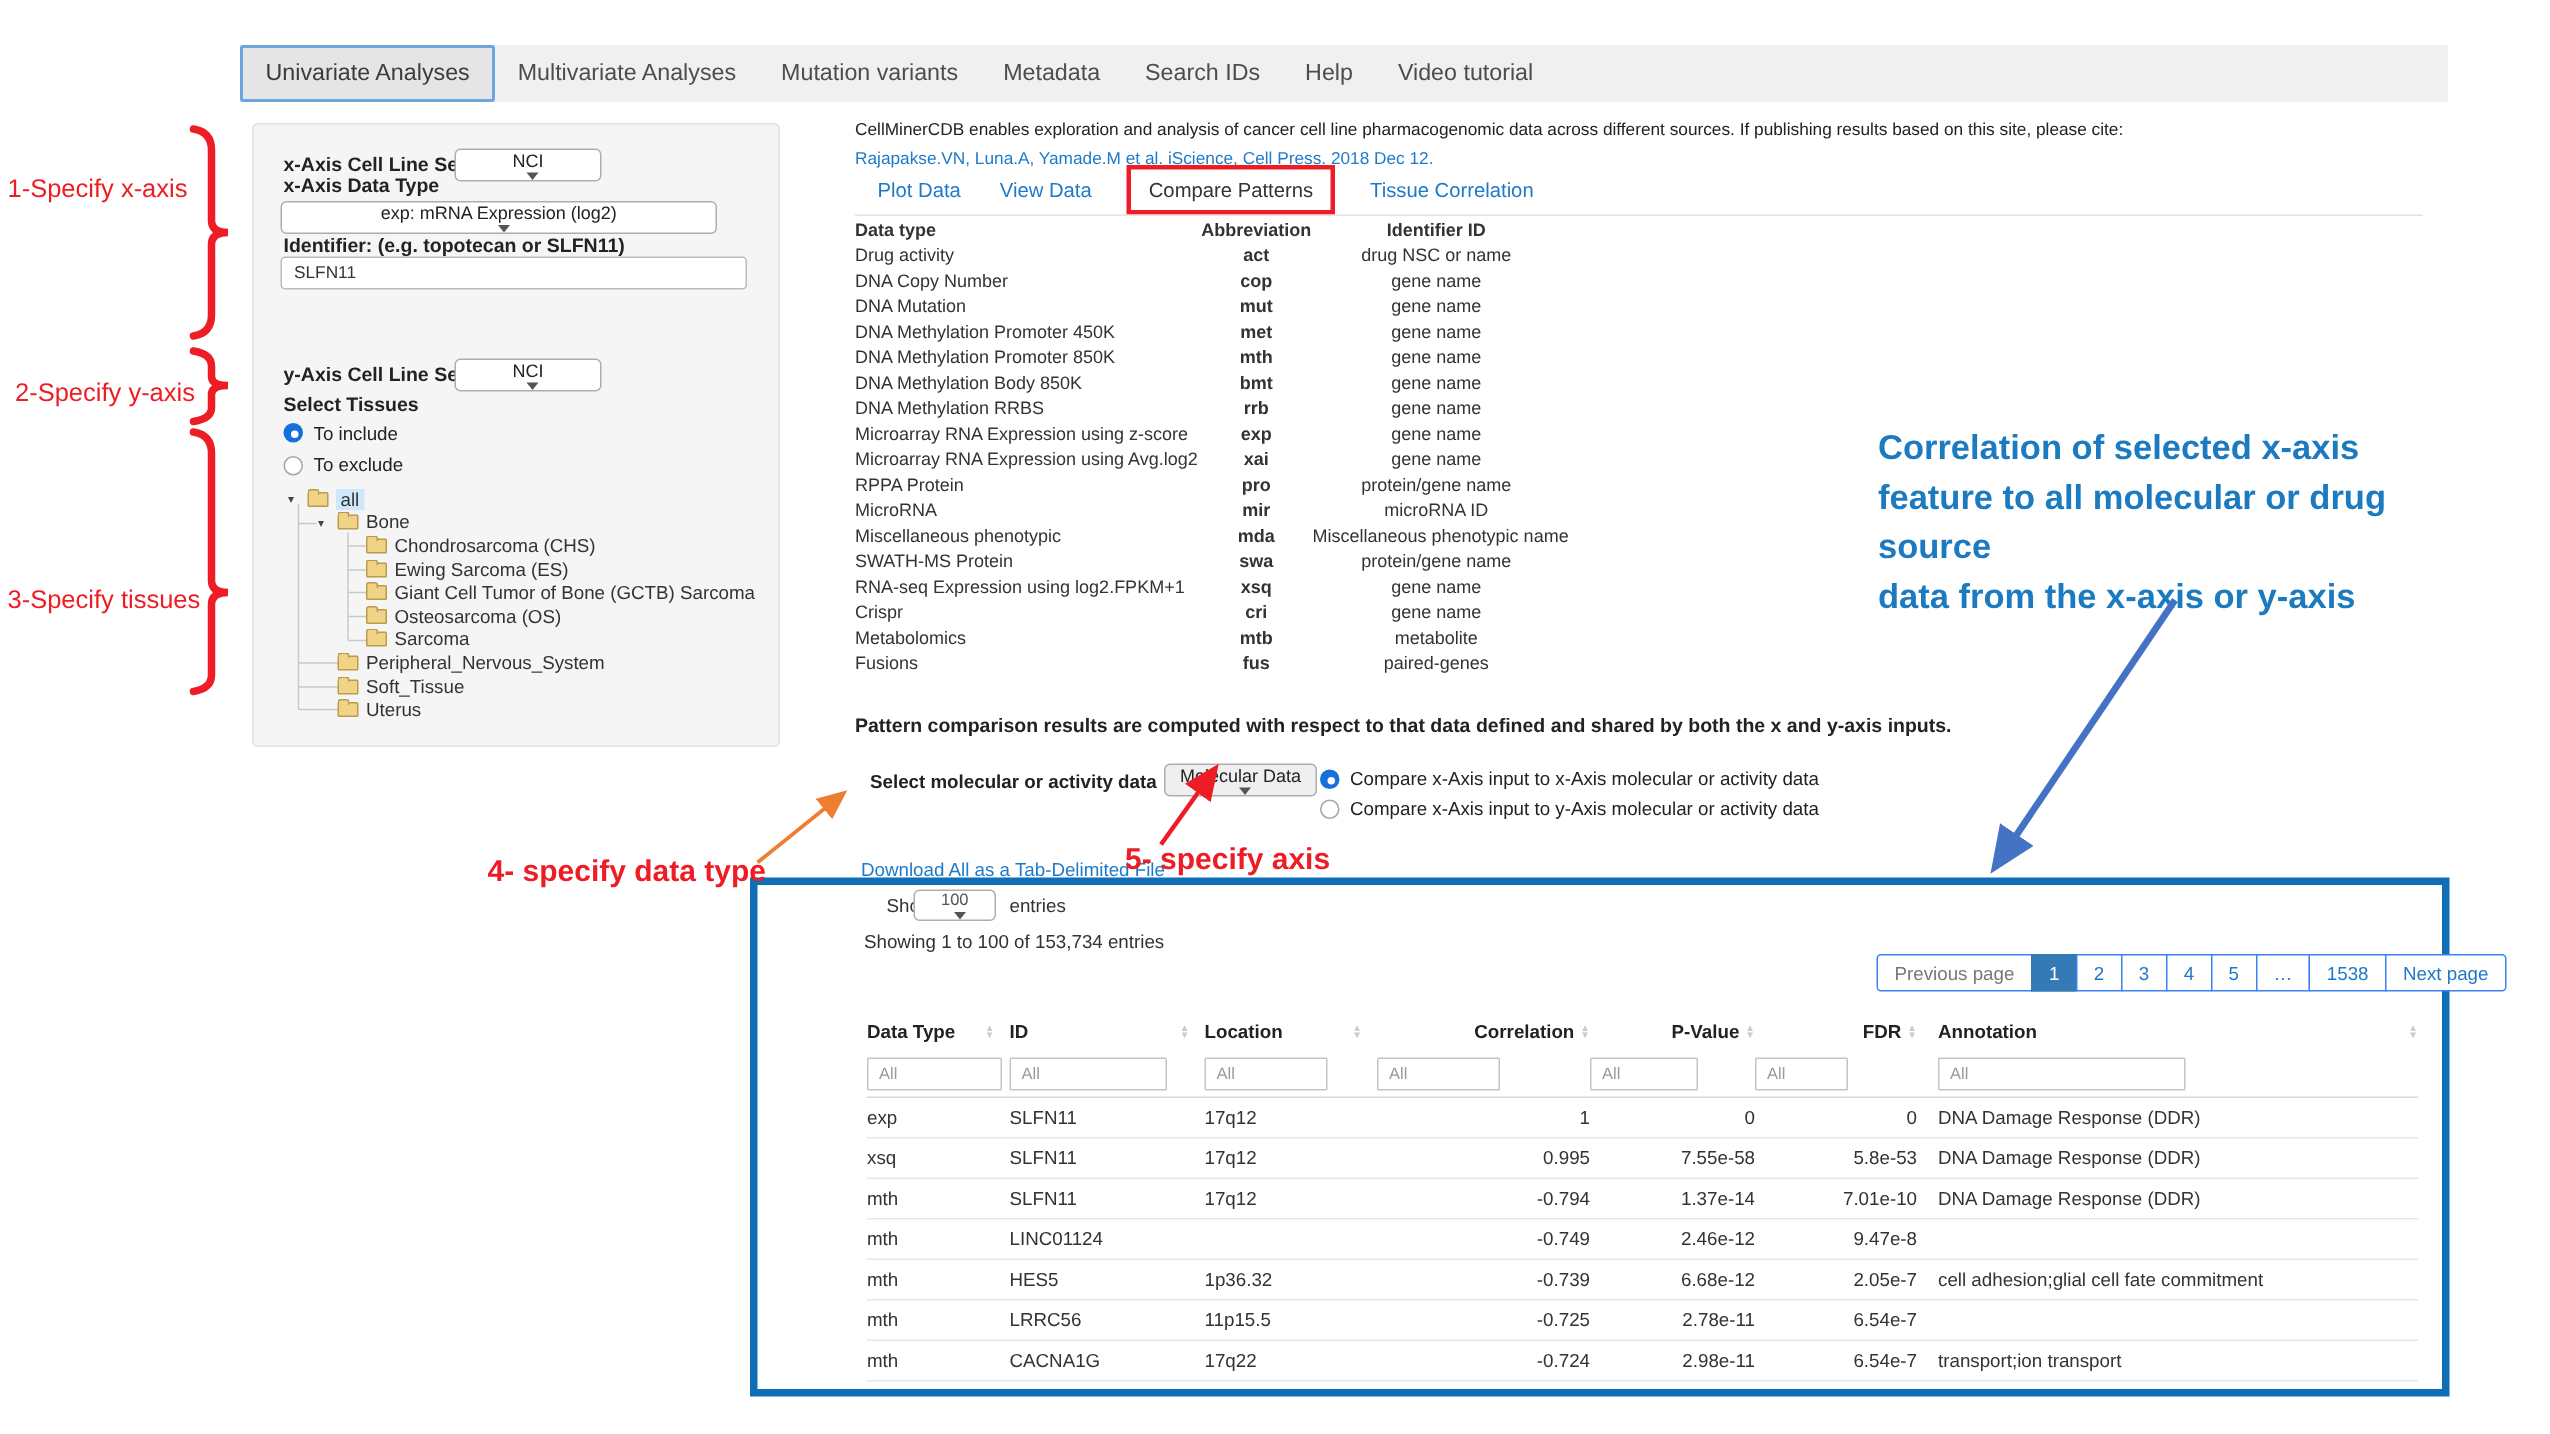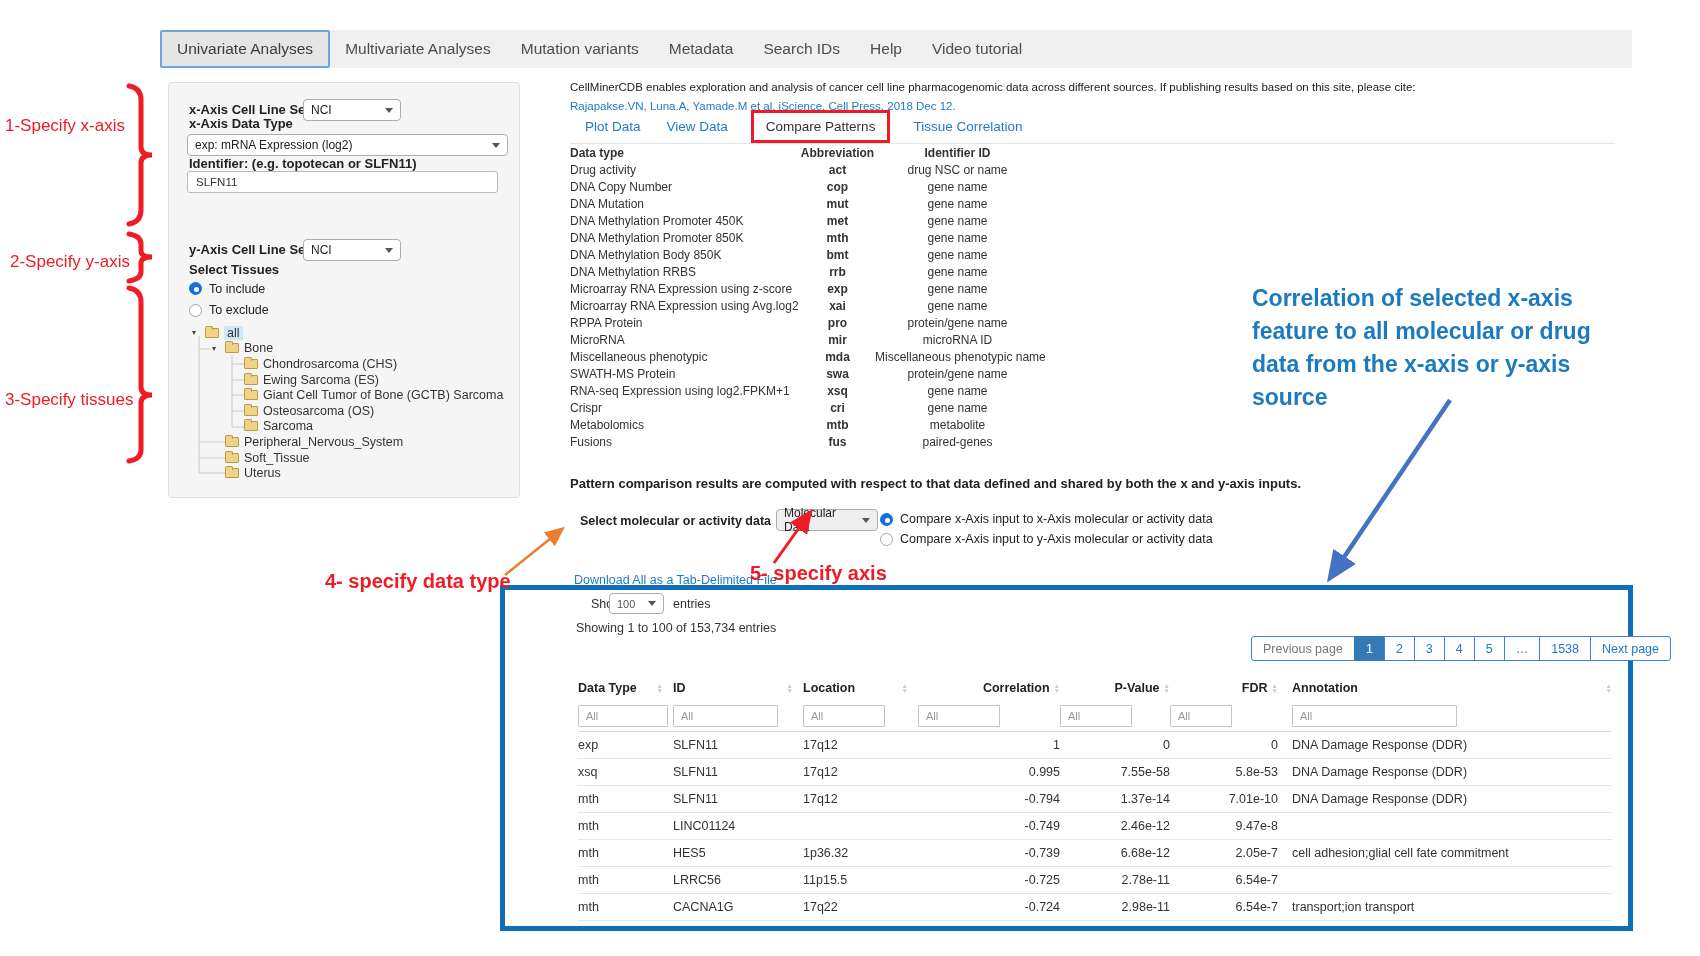--- a/index.html
+++ b/index.html
@@ -17,21 +17,21 @@
   .red-note { position: absolute; color: var(--accent-red); font-weight: normal; font-size: 17px; white-space: nowrap; }
   .anno-svg { position: absolute; pointer-events: none; }
 
   
   .panel { position: absolute; left: 168px; top: 82px; width: 352px; height: 416px;
            background: #f5f5f5; border: 1px solid #e0e0e0; border-radius: 4px; }
   .p-abs { position: absolute; }
   .blab { font-size: 13px; font-weight: bold; color: #222; white-space: nowrap; }
   .select { display: inline-flex; align-items: center; justify-content: space-between;
             background: #fff; border: 1px solid #adadad; border-radius: 4px; height: 22px;
-            font-size: 12px; color: #222; padding: 0 7px; }
+            font-size: 12px; color: #222; padding: 0 7px; flex-direction: column; }
   .select.gray { background: #efefef; }
   .caret { width: 0; height: 0; border-left: 4px solid transparent; border-right: 4px solid transparent; border-top: 5px solid #555; margin-left: 6px; }
   .tinput { background: #fff; border: 1px solid #bbb; border-radius: 3px; height: 22px; font-size: 11.5px; color: #333; padding: 0 8px; font-family: "Liberation Sans", sans-serif; }
   .radio { width: 13px; height: 13px; border-radius: 50%; border: 1px solid #a5a5a5; background: #fff; display: inline-block; position: relative; }
   .radio.on { background: var(--radio-blue); border-color: var(--radio-blue); }
   .radio.on::after { content: ''; position: absolute; left: 4px; top: 4px; width: 5px; height: 5px; border-radius: 50%; background: #fff; }
   .rlabel { font-size: 12.5px; color: #222; white-space: nowrap; }
 
   
   #tissue-tree { position: absolute; left: 0; top: 242px; width: 100%; }
@@ -133,21 +133,21 @@
   <div class="red-note" style="left:10px;top:252px">2-Specify y-axis</div>
   <div class="red-note" style="left:5px;top:390px">3-Specify tissues</div>
 
   <div class="panel">
     <div class="p-abs blab" style="left:20px;top:19px">x-Axis Cell Line Set</div>
     <div class="p-abs select" style="left:134px;top:16px;width:98px">
       <span>NCI</span>
       <span class="caret"></span>
     </div>
     <div class="p-abs blab" style="left:20px;top:33px">x-Axis Data Type</div>
-    <div class="p-abs select" style="left:18px;top:51px;width:321px">
+    <div class="p-abs select" style="left:18px;top:51px;width:291px">
       <span>exp: mRNA Expression (log2)</span>
       <span class="caret"></span>
     </div>
     <div class="p-abs blab" style="left:20px;top:73px">Identifier: (e.g. topotecan or SLFN11)</div>
     <input class="p-abs tinput" style="left: 18px; top: 88px; width: 311px;" value="SLFN11">
 
     <div class="p-abs blab" style="left:20px;top:159px">y-Axis Cell Line Set</div>
     <div class="p-abs select" style="left:134px;top:156px;width:98px">
       <span>NCI</span>
       <span class="caret"></span>
@@ -490,22 +490,22 @@
           <path d="M0,0 L8,3.5 L0,7 Z" fill="#ee1c24"></path>
         </marker>
     </defs>
     <line x1="12" y1="60" x2="47" y2="11" stroke="#ee1c24" stroke-width="3" marker-end="url(#mR)"></line>
   </svg>
   <div class="red-note-sm" style="left:750px;top:562px">5- specify axis</div>
 
   <div id="correlation-note">
       <div>Correlation of selected x-axis</div>
       <div>feature to all molecular or drug</div>
+      <div>source</div>
       <div>data from the x-axis or y-axis</div>
-      <div>source</div>
     </div>
   <svg class="anno-svg" style="left:1312px;top:390px" width="155" height="200" viewBox="0 0 155 200">
     <defs>
       <marker id="mB" markerWidth="8" markerHeight="8" refX="5" refY="3" orient="auto">
           <path d="M0,0 L7,3 L0,6 Z" fill="#4472c4"></path>
         </marker>
     </defs>
     <line x1="138" y1="10" x2="20" y2="185" stroke="#4472c4" stroke-width="4.5" marker-end="url(#mB)"></line>
   </svg>
 

